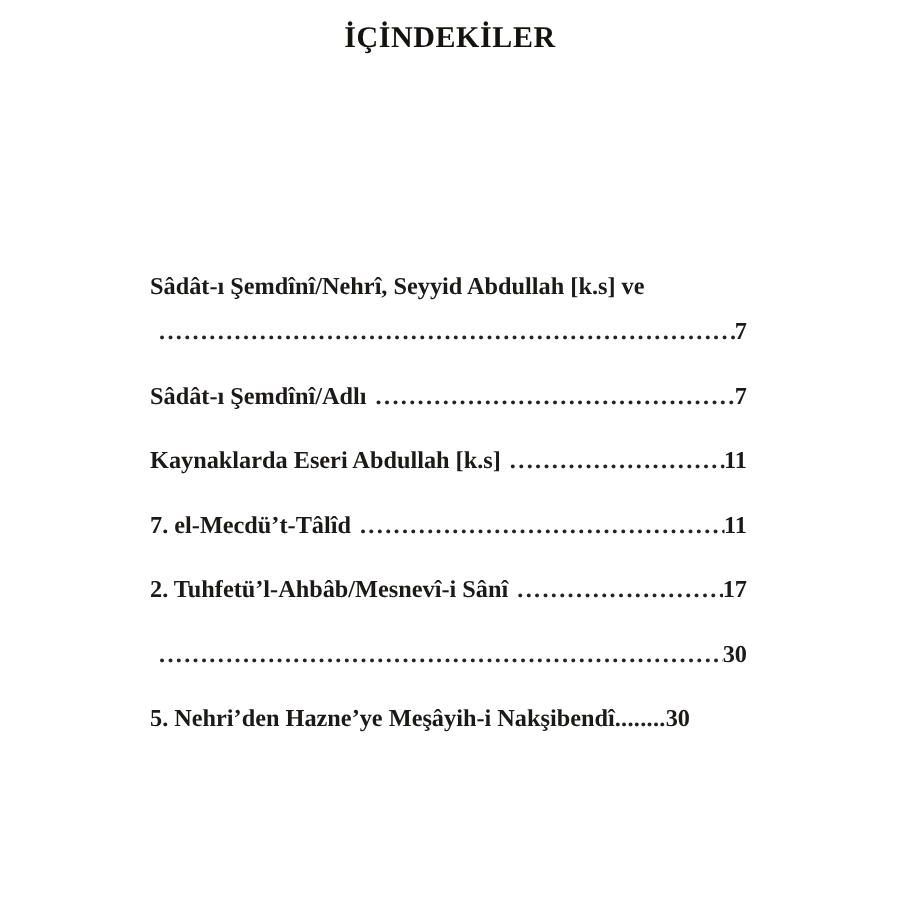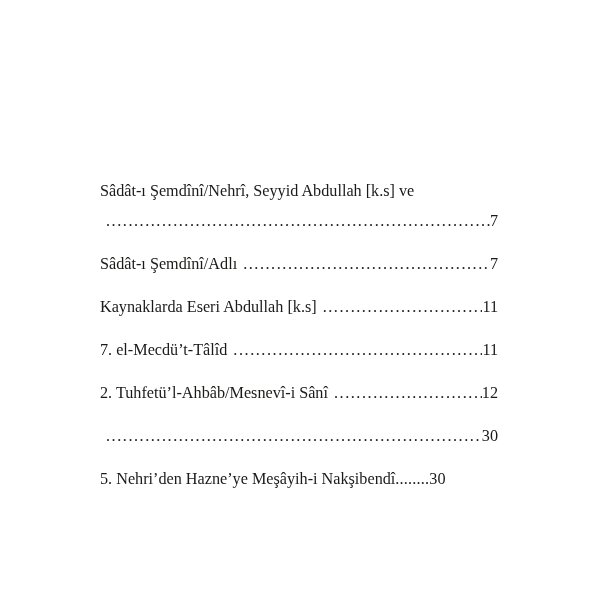--- a/index.html
+++ b/index.html
@@ -45,20 +45,21 @@
     top: 176px;
     left: 100px;
     width: 398px;
   }
 
   .toc-entry {
     margin-bottom: 13px;
     font-size: 16.2px;
     line-height: 30px;
     color: #1b1a18;
+    font-weight: bold;
   }
   .toc-entry:last-child {
     margin-bottom: 0;
   }
 
   
   .toc-row {
     display: flex;
     align-items: baseline;
     width: 100%;
@@ -109,20 +110,21 @@
   .gap-sm {
     flex: 0 0 auto;
     width: 5px;
   }
 </style>
 </head>
 <body>
 
 <div class="page">
 
+  <div class="toc-title">İÇİNDEKİLER</div>
 
   <div class="toc-list">
       <div class="toc-entry">
         <div class="toc-row plain">
           <span class="entry-text">Sâdât-ı Şemdînî/Nehrî, Seyyid Abdullah [k.s] ve</span>
         </div>
         <div class="toc-row">
           <span style="flex: 0 0 auto; width: 5px;"></span>
           <span class="leader"></span>
           <span class="page-num">7</span>
@@ -150,21 +152,21 @@
           <span style="flex: 0 0 auto; width: 5px;"></span>
           <span class="leader"></span>
           <span class="page-num">11</span>
         </div>
       </div>
       <div class="toc-entry">
         <div class="toc-row">
           <span class="entry-text">2. Tuhfetü’l-Ahbâb/Mesnevî-i Sânî</span>
           <span style="flex: 0 0 auto; width: 5px;"></span>
           <span class="leader"></span>
-          <span class="page-num">12</span>
+          <span class="page-num">17</span>
         </div>
       </div>
       <div class="toc-entry">
         <div class="toc-row">
           <span style="flex: 0 0 auto; width: 5px;"></span>
           <span class="leader"></span>
           <span class="page-num">30</span>
         </div>
       </div>
       <div class="toc-entry">

